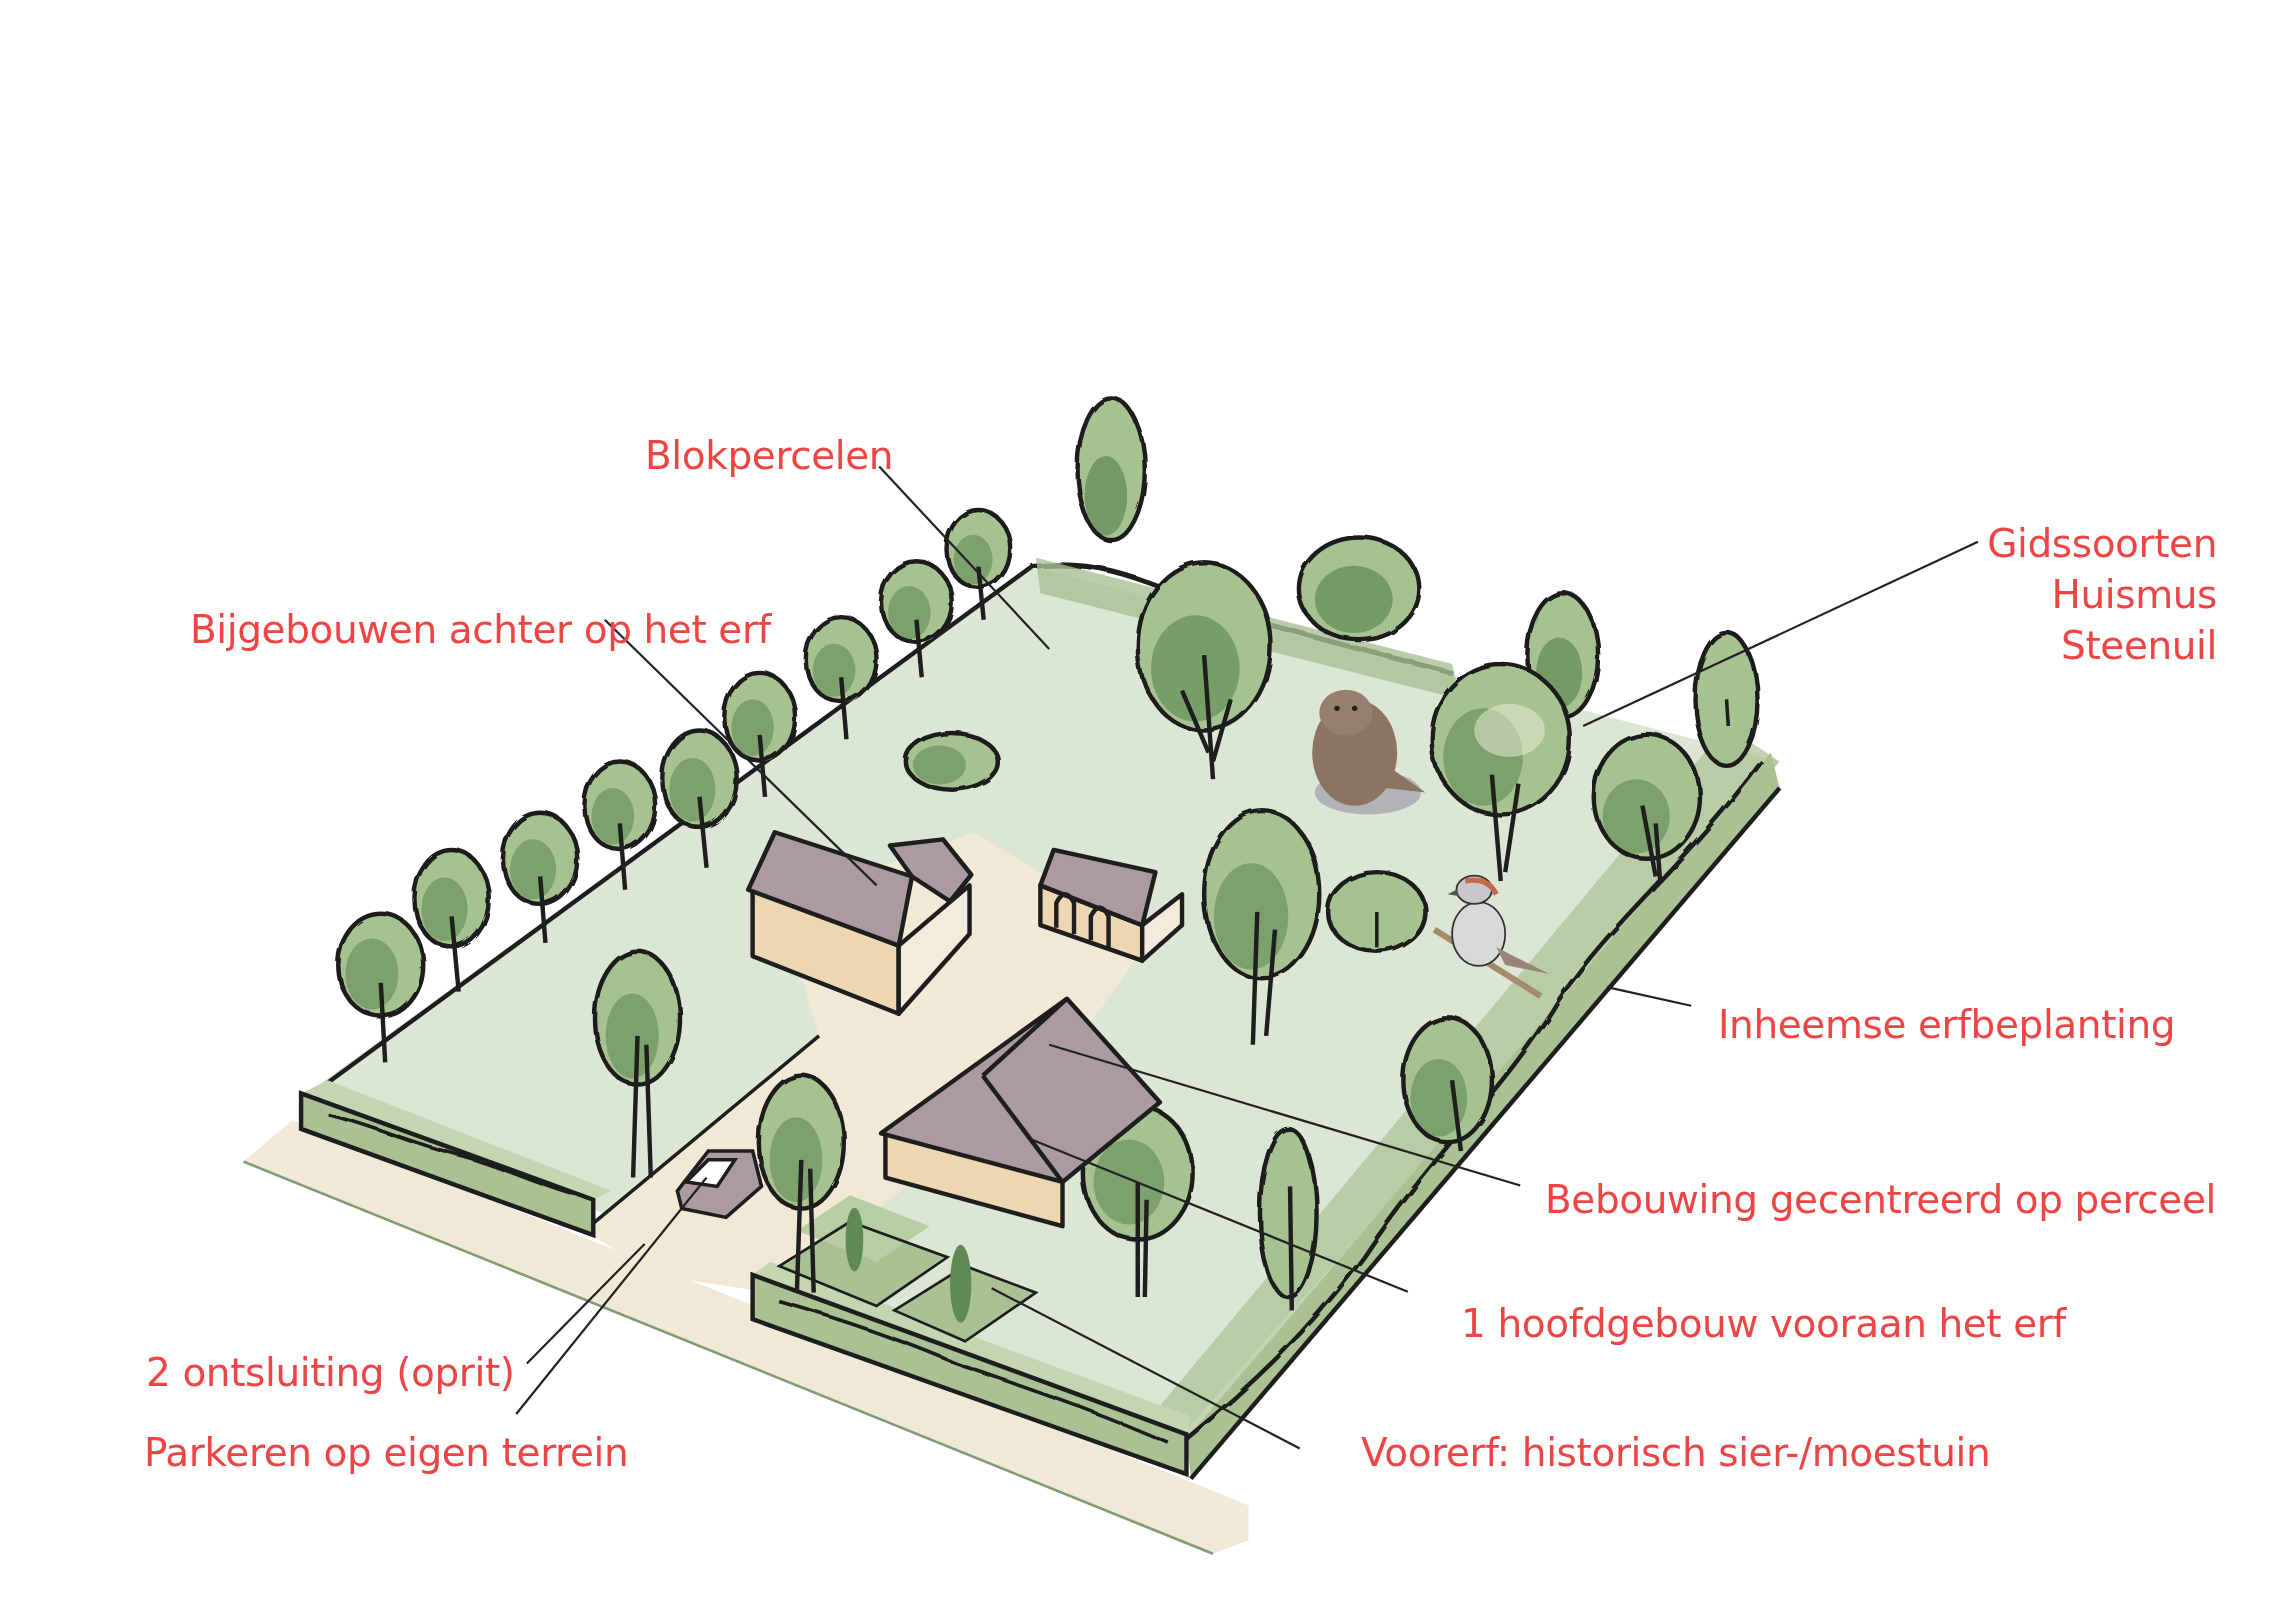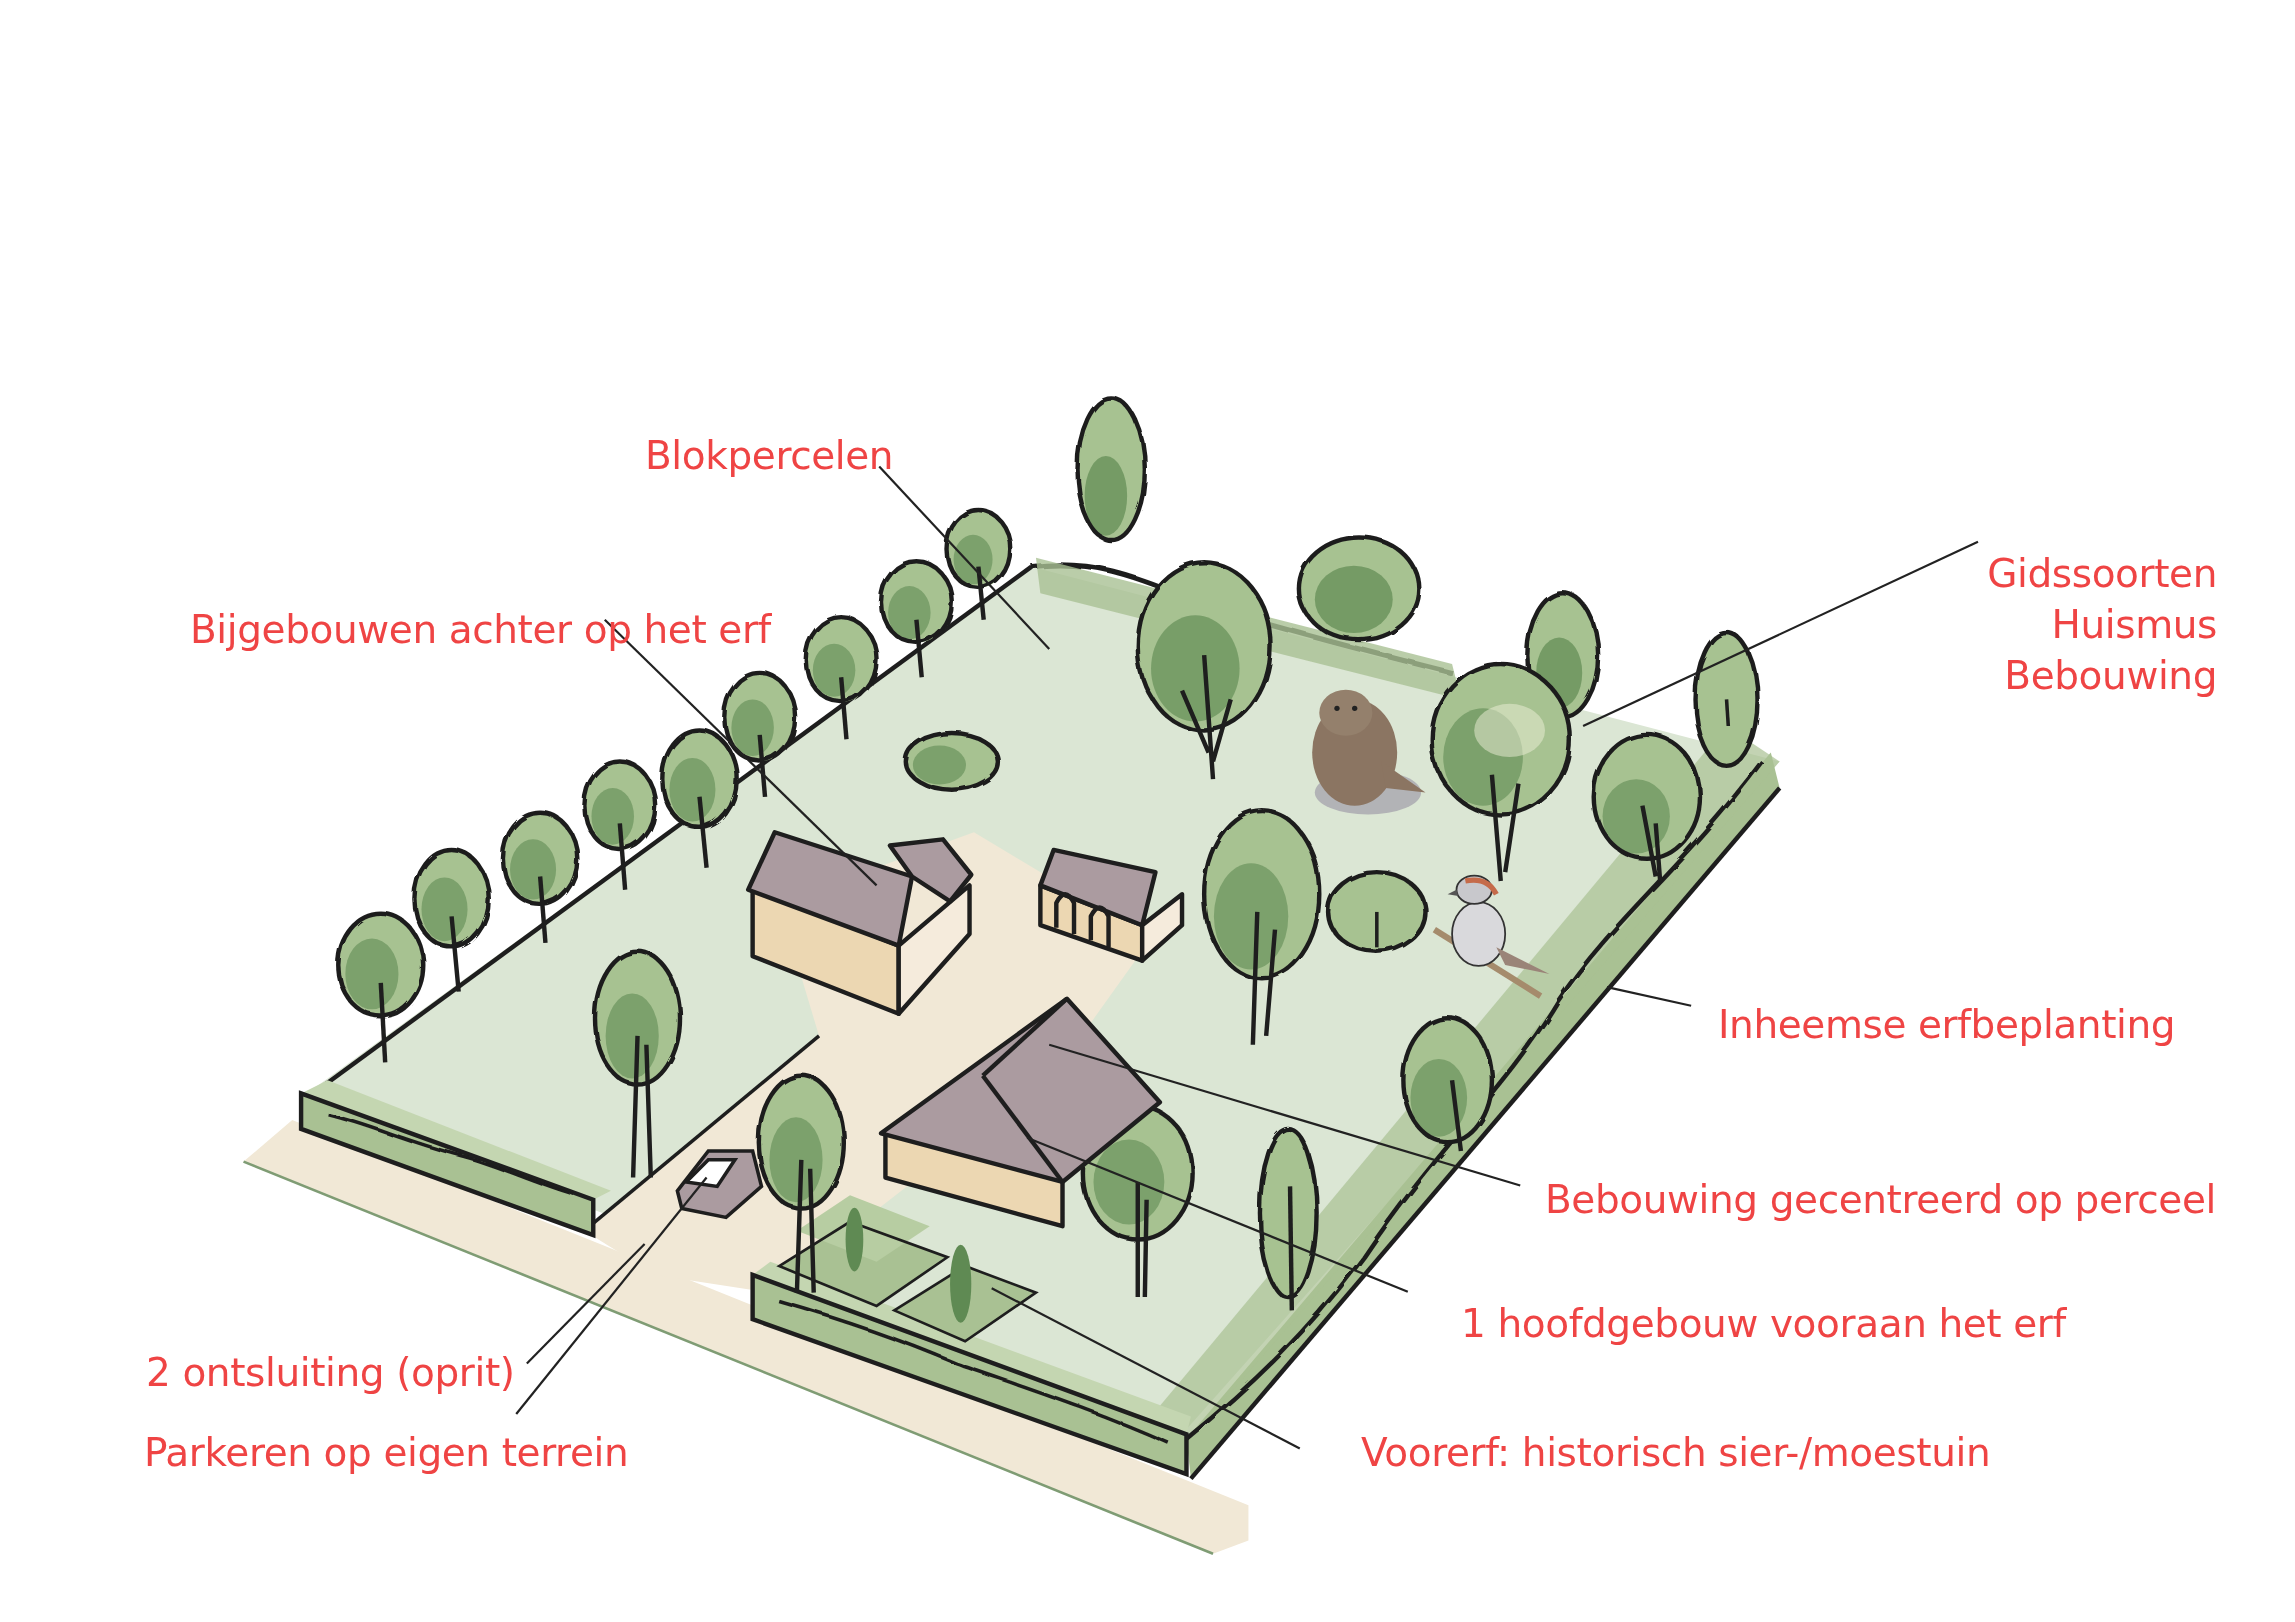--- a/index.html
+++ b/index.html
@@ -268,24 +268,24 @@
     <line x1="1590" y1="1459" x2="1160" y2="1285"></line>
     <line x1="1468" y1="1636" x2="1120" y2="1455"></line>
     <line x1="595" y1="1540" x2="728" y2="1405"></line>
     <line x1="583" y1="1597" x2="798" y2="1330"></line>
   </g>
 </svg>
 
 <div class="label" style="left:645px; top:436px;">Blokpercelen</div>
 <div class="label" style="left:190px; top:590px;margin-top:20px;">Bijgebouwen achter op het erf</div>
 
-<div class="label right stack" style="right:78px; top:548px;">
+<div class="label right stack" style="right:78px; top:518px;">
   <span>Gidssoorten</span>
   <span>Huismus</span>
-  <span>Bebouwing</span>
+  <span>Steenuil</span>
 </div>
 
 <div class="label" style="left:1718px; top:1005px;">Inheemse erfbeplanting</div>
 <div class="label" style="left:1545px; top:1180px;">Bebouwing gecentreerd op perceel</div>
 <div class="label" style="left:1435px; top:1304px;margin-left:26px;">1 hoofdgebouw vooraan het erf</div>
 <div class="label" style="left:1320px; top:1433px;margin-left:41px;">Voorerf: historisch sier-/moestuin</div>
 <div class="label" style="left:146px; top:1353px;">2 ontsluiting (oprit)</div>
 <div class="label" style="left:144px; top:1433px;">Parkeren op eigen terrein</div>
 
 

